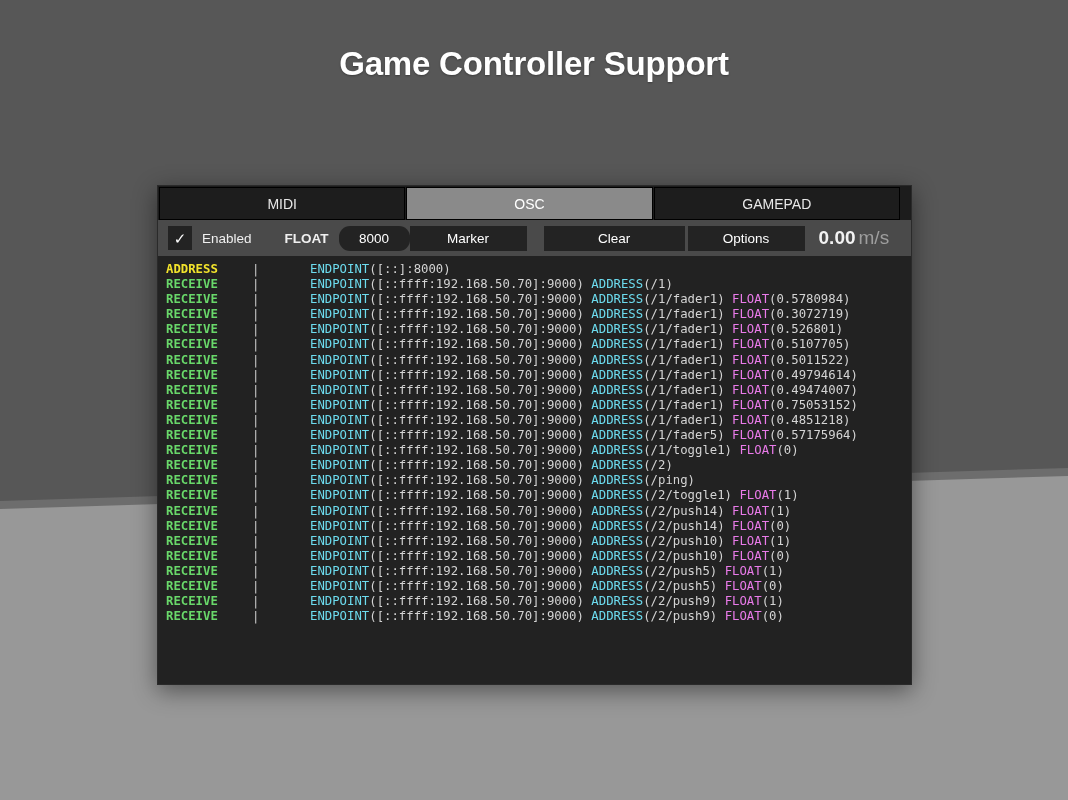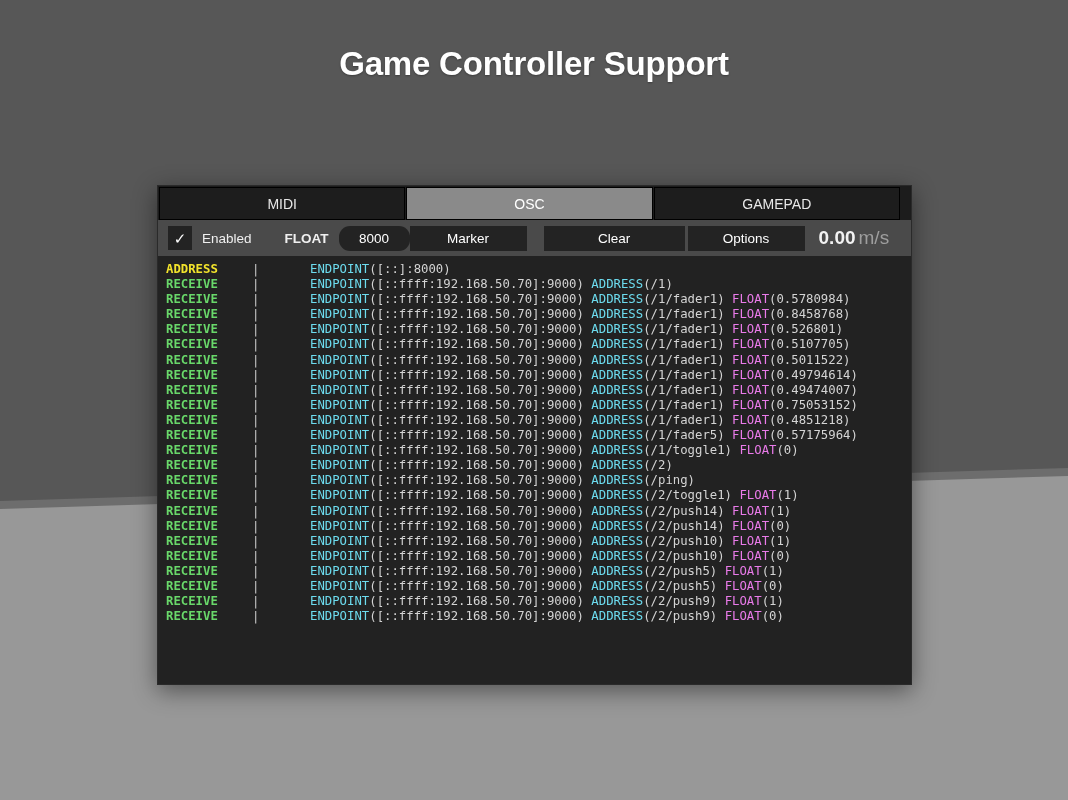--- a/index.html
+++ b/index.html
@@ -202,21 +202,21 @@
     <div class="tool-btn" id="options-btn">Options</div>
     <div id="rate-status">
       <span class="val">0.00</span><span class="unit">m/s</span>
     </div>
   </div>
 
   <div id="log">
       <span class="log-line"><span class="lvl connect">ADDRESS</span><span class="sep">|</span><span class="kw-endpoint">ENDPOINT</span><span class="pn">([::]:8000)</span></span>
       <span class="log-line"><span class="lvl receive">RECEIVE</span><span class="sep">|</span><span class="kw-endpoint">ENDPOINT</span><span class="pn">([::ffff:192.168.50.70]:9000)</span> <span class="kw-address">ADDRESS</span><span class="pn">(/1)</span></span>
       <span class="log-line"><span class="lvl receive">RECEIVE</span><span class="sep">|</span><span class="kw-endpoint">ENDPOINT</span><span class="pn">([::ffff:192.168.50.70]:9000)</span> <span class="kw-address">ADDRESS</span><span class="pn">(/1/fader1)</span> <span class="kw-float">FLOAT</span><span class="pn">(0.5780984)</span></span>
-      <span class="log-line"><span class="lvl receive">RECEIVE</span><span class="sep">|</span><span class="kw-endpoint">ENDPOINT</span><span class="pn">([::ffff:192.168.50.70]:9000)</span> <span class="kw-address">ADDRESS</span><span class="pn">(/1/fader1)</span> <span class="kw-float">FLOAT</span><span class="pn">(0.8458768)</span></span>
+      <span class="log-line"><span class="lvl receive">RECEIVE</span><span class="sep">|</span><span class="kw-endpoint">ENDPOINT</span><span class="pn">([::ffff:192.168.50.70]:9000)</span> <span class="kw-address">ADDRESS</span><span class="pn">(/1/fader1)</span> <span class="kw-float">FLOAT</span><span class="pn">(0.3072719)</span></span>
       <span class="log-line"><span class="lvl receive">RECEIVE</span><span class="sep">|</span><span class="kw-endpoint">ENDPOINT</span><span class="pn">([::ffff:192.168.50.70]:9000)</span> <span class="kw-address">ADDRESS</span><span class="pn">(/1/fader1)</span> <span class="kw-float">FLOAT</span><span class="pn">(0.526801)</span></span>
       <span class="log-line"><span class="lvl receive">RECEIVE</span><span class="sep">|</span><span class="kw-endpoint">ENDPOINT</span><span class="pn">([::ffff:192.168.50.70]:9000)</span> <span class="kw-address">ADDRESS</span><span class="pn">(/1/fader1)</span> <span class="kw-float">FLOAT</span><span class="pn">(0.5107705)</span></span>
       <span class="log-line"><span class="lvl receive">RECEIVE</span><span class="sep">|</span><span class="kw-endpoint">ENDPOINT</span><span class="pn">([::ffff:192.168.50.70]:9000)</span> <span class="kw-address">ADDRESS</span><span class="pn">(/1/fader1)</span> <span class="kw-float">FLOAT</span><span class="pn">(0.5011522)</span></span>
       <span class="log-line"><span class="lvl receive">RECEIVE</span><span class="sep">|</span><span class="kw-endpoint">ENDPOINT</span><span class="pn">([::ffff:192.168.50.70]:9000)</span> <span class="kw-address">ADDRESS</span><span class="pn">(/1/fader1)</span> <span class="kw-float">FLOAT</span><span class="pn">(0.49794614)</span></span>
       <span class="log-line"><span class="lvl receive">RECEIVE</span><span class="sep">|</span><span class="kw-endpoint">ENDPOINT</span><span class="pn">([::ffff:192.168.50.70]:9000)</span> <span class="kw-address">ADDRESS</span><span class="pn">(/1/fader1)</span> <span class="kw-float">FLOAT</span><span class="pn">(0.49474007)</span></span>
       <span class="log-line"><span class="lvl receive">RECEIVE</span><span class="sep">|</span><span class="kw-endpoint">ENDPOINT</span><span class="pn">([::ffff:192.168.50.70]:9000)</span> <span class="kw-address">ADDRESS</span><span class="pn">(/1/fader1)</span> <span class="kw-float">FLOAT</span><span class="pn">(0.75053152)</span></span>
       <span class="log-line"><span class="lvl receive">RECEIVE</span><span class="sep">|</span><span class="kw-endpoint">ENDPOINT</span><span class="pn">([::ffff:192.168.50.70]:9000)</span> <span class="kw-address">ADDRESS</span><span class="pn">(/1/fader1)</span> <span class="kw-float">FLOAT</span><span class="pn">(0.4851218)</span></span>
       <span class="log-line"><span class="lvl receive">RECEIVE</span><span class="sep">|</span><span class="kw-endpoint">ENDPOINT</span><span class="pn">([::ffff:192.168.50.70]:9000)</span> <span class="kw-address">ADDRESS</span><span class="pn">(/1/fader5)</span> <span class="kw-float">FLOAT</span><span class="pn">(0.57175964)</span></span>
       <span class="log-line"><span class="lvl receive">RECEIVE</span><span class="sep">|</span><span class="kw-endpoint">ENDPOINT</span><span class="pn">([::ffff:192.168.50.70]:9000)</span> <span class="kw-address">ADDRESS</span><span class="pn">(/1/toggle1)</span> <span class="kw-float">FLOAT</span><span class="pn">(0)</span></span>
       <span class="log-line"><span class="lvl receive">RECEIVE</span><span class="sep">|</span><span class="kw-endpoint">ENDPOINT</span><span class="pn">([::ffff:192.168.50.70]:9000)</span> <span class="kw-address">ADDRESS</span><span class="pn">(/2)</span></span>

